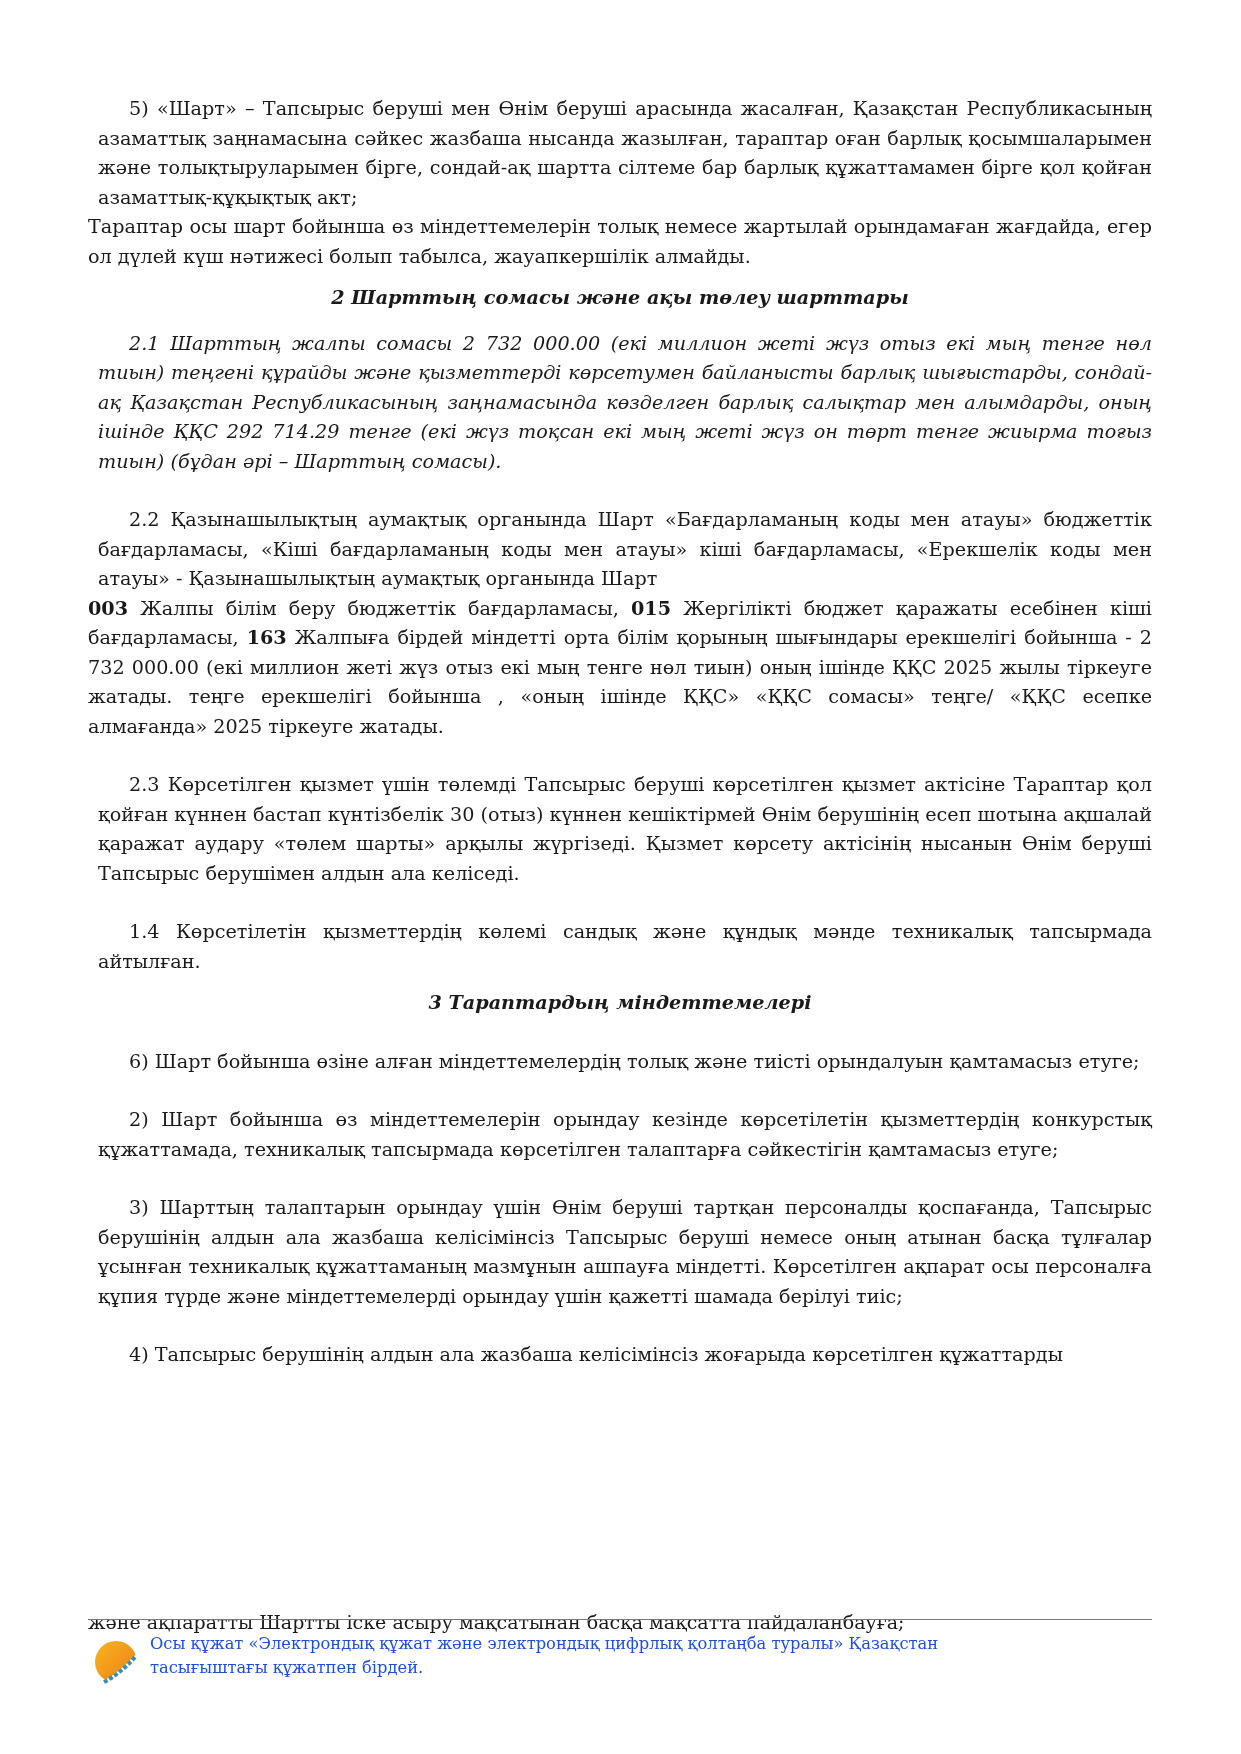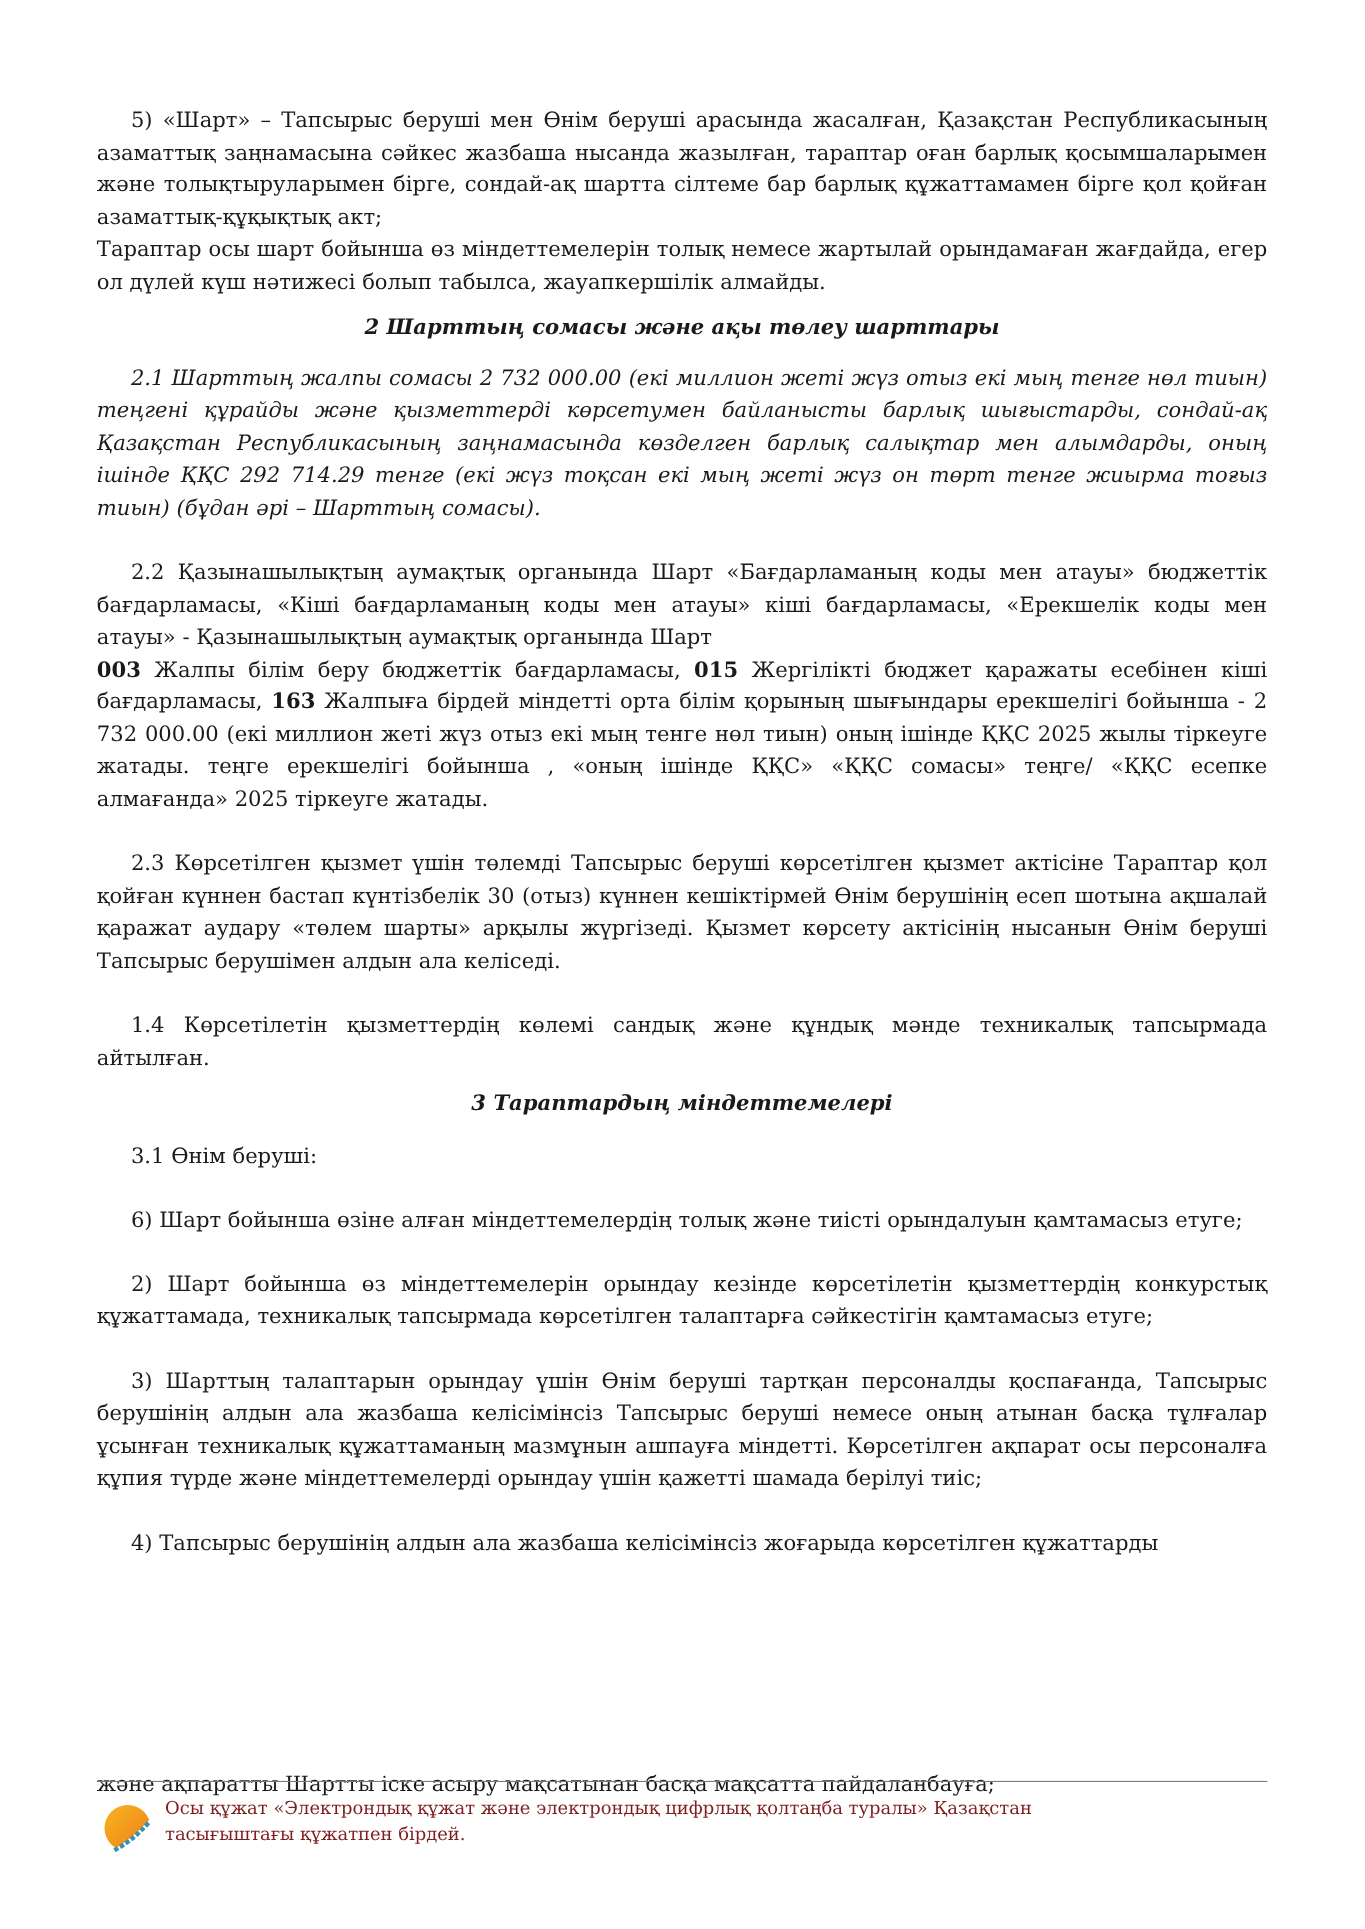--- a/index.html
+++ b/index.html
@@ -1,48 +1,47 @@
 <!DOCTYPE html>
 <html><head>
 <meta charset="utf-8">
 <style>
   html, body { margin: 0; padding: 0; background: #ffffff; }
   body { width: 1241px; height: 1754px; position: relative; overflow: hidden;
          font-family: "DejaVu Serif", serif; color: #1a1a1a; }
   .page { position: absolute; left: 88px; top: 94px; width: 1064px; }
   p { margin: 0; font-size: 19.2px; line-height: 29.5px; text-align: justify; }
-  .ind { text-indent: 31px; }
+  .ind { text-indent: 31px; margin-left: 10px; }
   .gap { margin-top: 29px; }
   .gap-s { margin-top: 12px; font-style: italic; }
   h2 { margin: 0; font-size: 19.2px; line-height: 29.5px; font-weight: bold; text-align: center; }
   b { font-weight: bold; }
   .footer-rule { position: absolute; left: 88px; top: 1619px; width: 1064px; height: 1px; background: #7a7a7a; }
   .footer { position: absolute; left: 88px; top: 1632px; width: 1064px; }
   .logo { position: absolute; left: 4px; top: 6px; width: 48px; height: 48px; }
-  .footer-text { position: absolute; left: 62px; top: 0; width: 940px; font-size: 16.3px; line-height: 24px; color: #7f1d1d; }
+  .footer-text { position: absolute; left: 62px; top: 0; width: 940px; font-size: 16.3px; line-height: 24px; color: #1d4ed8; }
   .overlap-line { position: absolute; left: 88px; top: 1608px; width: 1064px; font-size: 19px; line-height: 29.5px; white-space: nowrap; }
 </style>
 </head>
 <body>
 
 <div class="page">
   <p class="ind">5) «Шарт» – Тапсырыс беруші мен Өнім беруші арасында жасалған, Қазақстан Республикасының азаматтық заңнамасына сәйкес жазбаша нысанда жазылған, тараптар оған барлық қосымшаларымен және толықтыруларымен бірге, сондай-ақ шартта сілтеме бар барлық құжаттамамен бірге қол қойған азаматтық-құқықтық акт;</p>
   <p>Тараптар осы шарт бойынша өз міндеттемелерін толық немесе жартылай орындамаған жағдайда, егер ол дүлей күш нәтижесі болып табылса, жауапкершілік алмайды.</p>
   <h2 class="gap-s">2 Шарттың сомасы және ақы төлеу шарттары</h2>
   <p class="ind gap-s" style="margin-top:16px">2.1 Шарттың жалпы сомасы 2 732 000.00 (екі миллион жеті жүз отыз екі мың тенге нөл тиын) теңгені құрайды және қызметтерді көрсетумен байланысты барлық шығыстарды, сондай-ақ Қазақстан Республикасының заңнамасында көзделген барлық салықтар мен алымдарды, оның ішінде ҚҚС 292 714.29 тенге (екі жүз тоқсан екі мың жеті жүз он төрт тенге жиырма тоғыз тиын) (бұдан әрі – Шарттың сомасы).</p>
   <p class="ind gap" style="text-align:justify;">
     <span>2.2 Қазынашылықтың аумақтық органында Шарт «Бағдарламаның коды мен атауы» бюджеттік бағдарламасы, «Кіші бағдарламаның коды мен атауы» кіші бағдарламасы, «Ерекшелік коды мен атауы» - Қазынашылықтың аумақтық органында Шарт</span>
   </p>
   <p>
     <b>003</b><span> Жалпы білім беру бюджеттік бағдарламасы, </span><b>015</b><span> Жергілікті бюджет қаражаты есебінен кіші бағдарламасы, </span><b>163</b><span> Жалпыға бірдей міндетті орта білім қорының шығындары ерекшелігі бойынша - 2 732 000.00 (екі миллион жеті жүз отыз екі мың тенге нөл тиын) оның ішінде ҚҚС 2025 жылы тіркеуге жатады. теңге ерекшелігі бойынша , «оның ішінде ҚҚС» «ҚҚС сомасы» теңге/ «ҚҚС есепке алмағанда» 2025 тіркеуге жатады.</span>
   </p>
   <p class="ind gap">2.3 Көрсетілген қызмет үшін төлемді Тапсырыс беруші көрсетілген қызмет актісіне Тараптар қол қойған күннен бастап күнтізбелік 30 (отыз) күннен кешіктірмей Өнім берушінің есеп шотына ақшалай қаражат аудару «төлем шарты» арқылы жүргізеді. Қызмет көрсету актісінің нысанын Өнім беруші Тапсырыс берушімен алдын ала келіседі.</p>
   <p class="ind gap">1.4 Көрсетілетін қызметтердің көлемі сандық және құндық мәнде техникалық тапсырмада айтылған.</p>
   <h2 class="gap-s">3 Тараптардың міндеттемелері</h2>
-  <p class="ind" style="margin-top:18px">3.1 Өнім беруші:</p>
   <p class="ind gap">6) Шарт бойынша өзіне алған міндеттемелердің толық және тиісті орындалуын қамтамасыз етуге;</p>
   <p class="ind gap">2) Шарт бойынша өз міндеттемелерін орындау кезінде көрсетілетін қызметтердің конкурстық құжаттамада, техникалық тапсырмада көрсетілген талаптарға сәйкестігін қамтамасыз етуге;</p>
   <p class="ind gap">3) Шарттың талаптарын орындау үшін Өнім беруші тартқан персоналды қоспағанда, Тапсырыс берушінің алдын ала жазбаша келісімінсіз Тапсырыс беруші немесе оның атынан басқа тұлғалар ұсынған техникалық құжаттаманың мазмұнын ашпауға міндетті. Көрсетілген ақпарат осы персоналға құпия түрде және міндеттемелерді орындау үшін қажетті шамада берілуі тиіс;</p>
   <p class="ind gap">4) Тапсырыс берушінің алдын ала жазбаша келісімінсіз жоғарыда көрсетілген құжаттарды</p>
 </div>
 
 <div class="overlap-line">және ақпаратты Шартты іске асыру мақсатынан басқа мақсатта пайдаланбауға;</div>
 
 <div class="footer-rule"></div>
 

